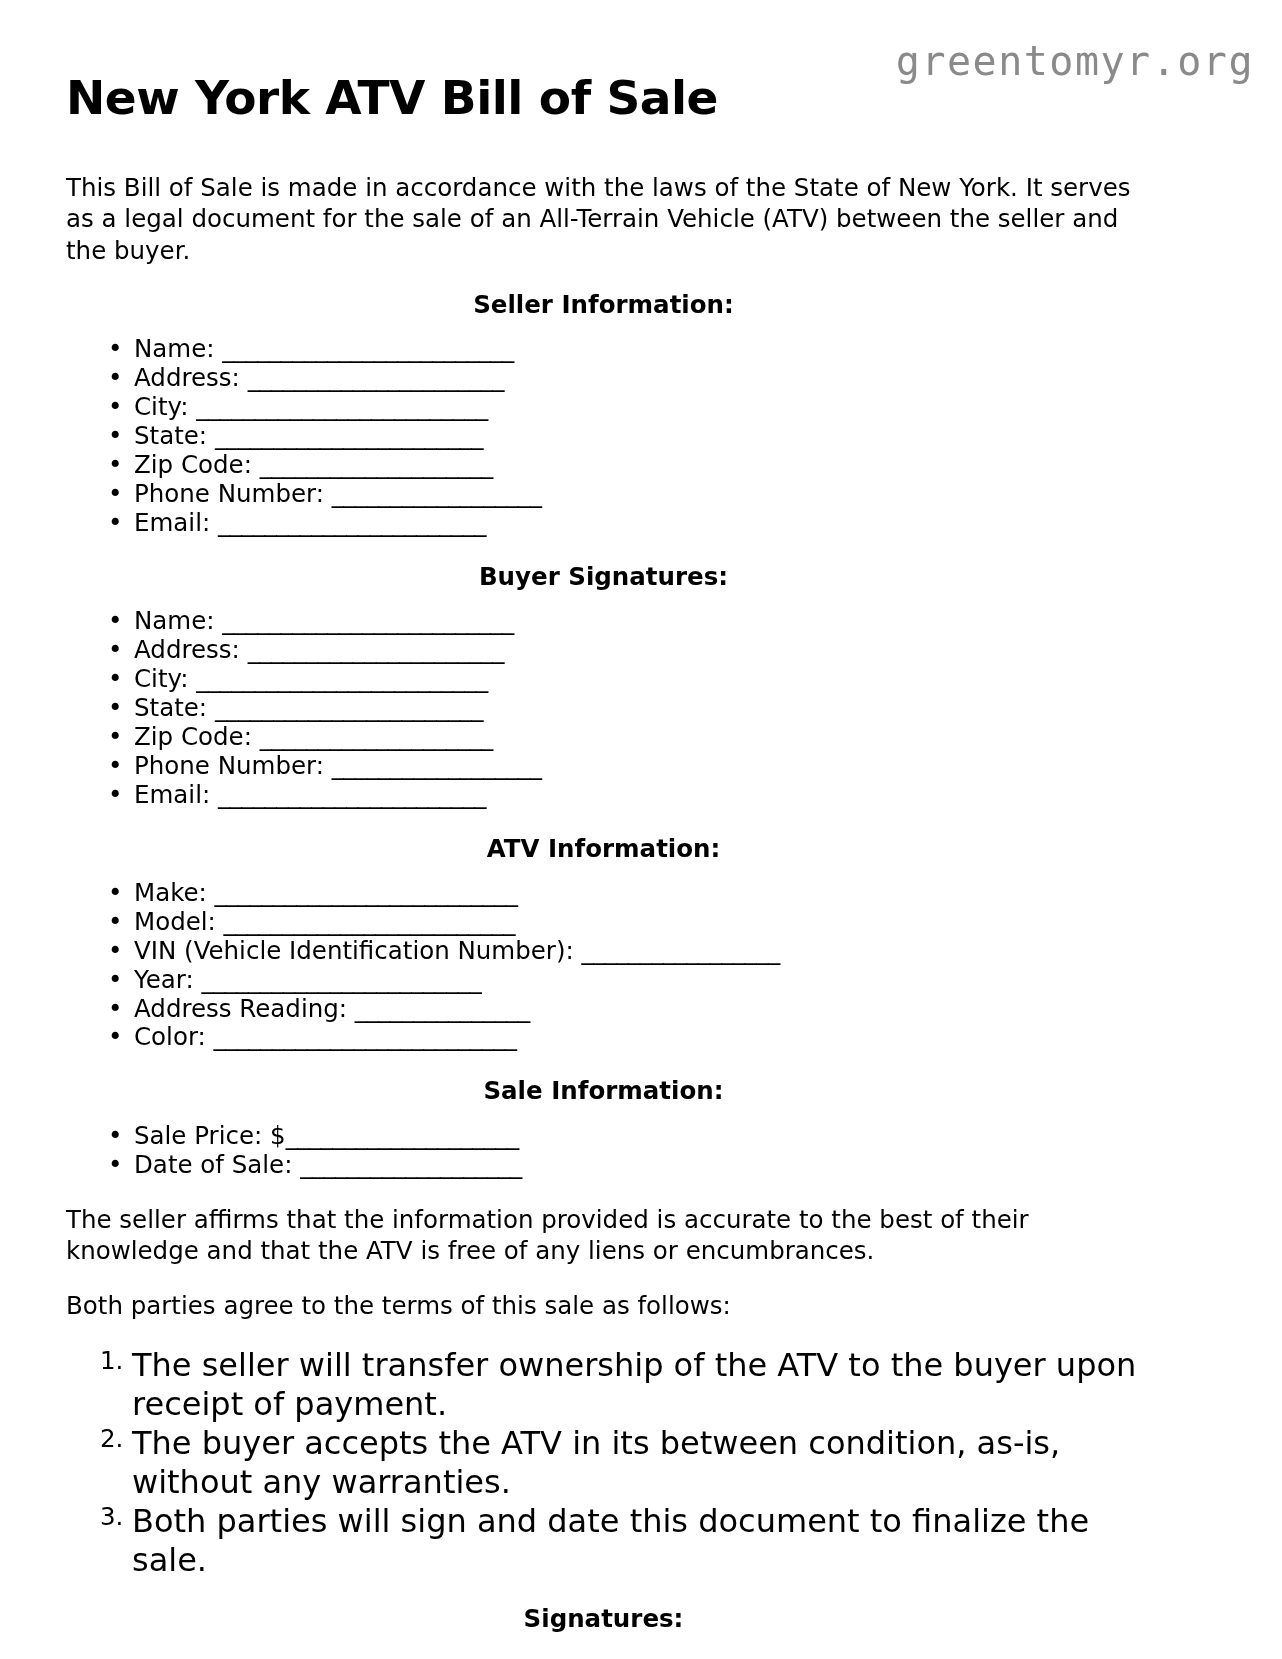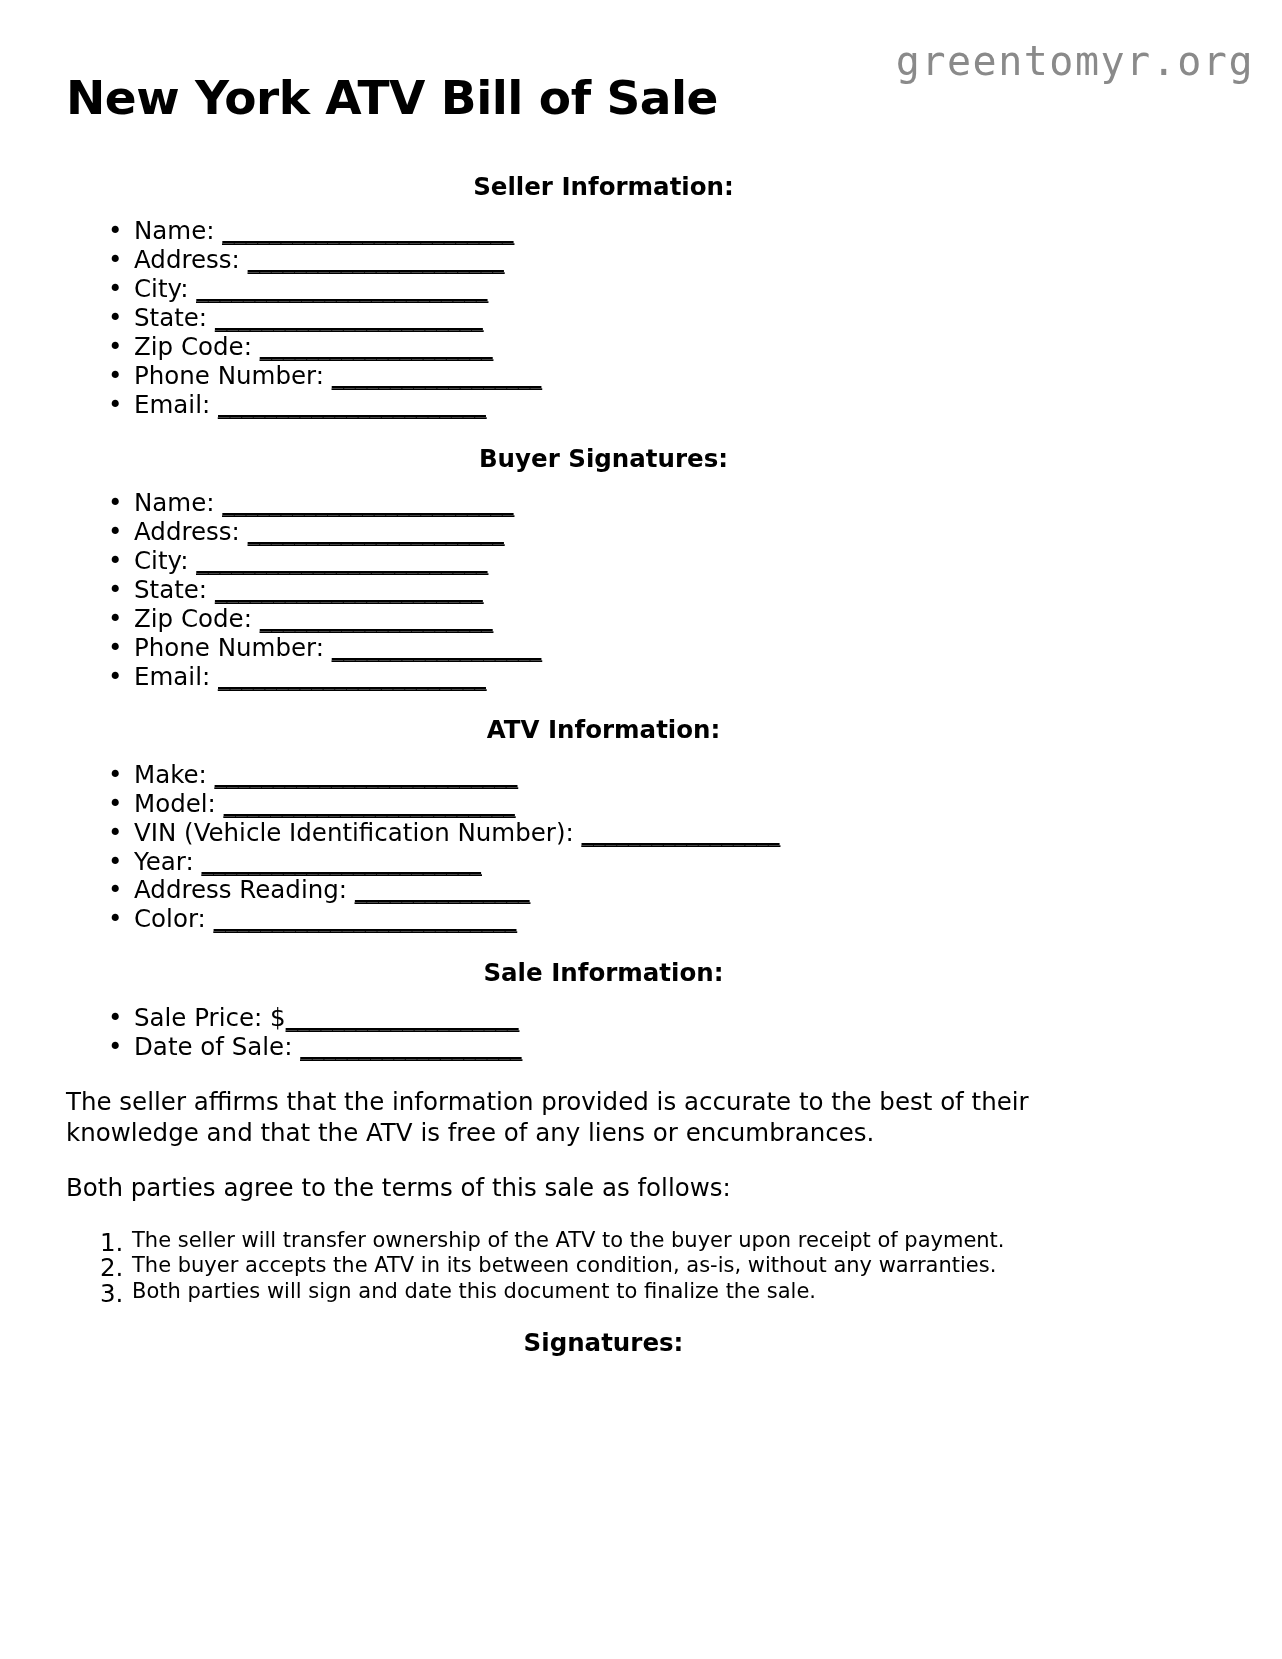--- a/index.html
+++ b/index.html
@@ -102,54 +102,54 @@
     line-height: 1.18;
   }
 
   ol.terms-list {
     list-style: none;
     counter-reset: term;
     margin: 0 0 24px 0;
     padding: 0 0 0 34px;
   }
   ol.terms-list > li {
-    font-size: 21px;
+    font-size: 32px;
     line-height: 1.22;
     margin: 0;
     padding: 0 0 0 32px;
     position: relative;
     counter-increment: term;
   }
   ol.terms-list > li::before {
     content: counter(term) ".";
     position: absolute;
     left: 0;
     top: 0;
     font-size: 24.5px;
     line-height: 1.22;
   }
 
   .blank {
     letter-spacing: -0.6px;
-    text-decoration: underline;
   }
 </style>
 </head>
 <body>
 
 <div class="page">
 
   <div class="watermark">greentomyr.org</div>
 
   <div class="content">
 
     <h1 class="doc-title">New York ATV Bill of Sale</h1>
 
     <div class="body-flow">
 
+      <p class="para">This Bill of Sale is made in accordance with the laws of the State of New York. It serves as a legal document for the sale of an All-Terrain Vehicle (ATV) between the seller and the buyer.</p>
 
       <h2 class="section-heading">Seller Information:</h2>
       <ul class="field-list">
         <li><span>Name: </span><span class="blank">_________________________</span></li>
         <li><span>Address: </span><span class="blank">______________________</span></li>
         <li><span>City: </span><span class="blank">_________________________</span></li>
         <li><span>State: </span><span class="blank">_______________________</span></li>
         <li><span>Zip Code: </span><span class="blank">____________________</span></li>
         <li><span>Phone Number: </span><span class="blank">__________________</span></li>
         <li><span>Email: </span><span class="blank">_______________________</span></li>

